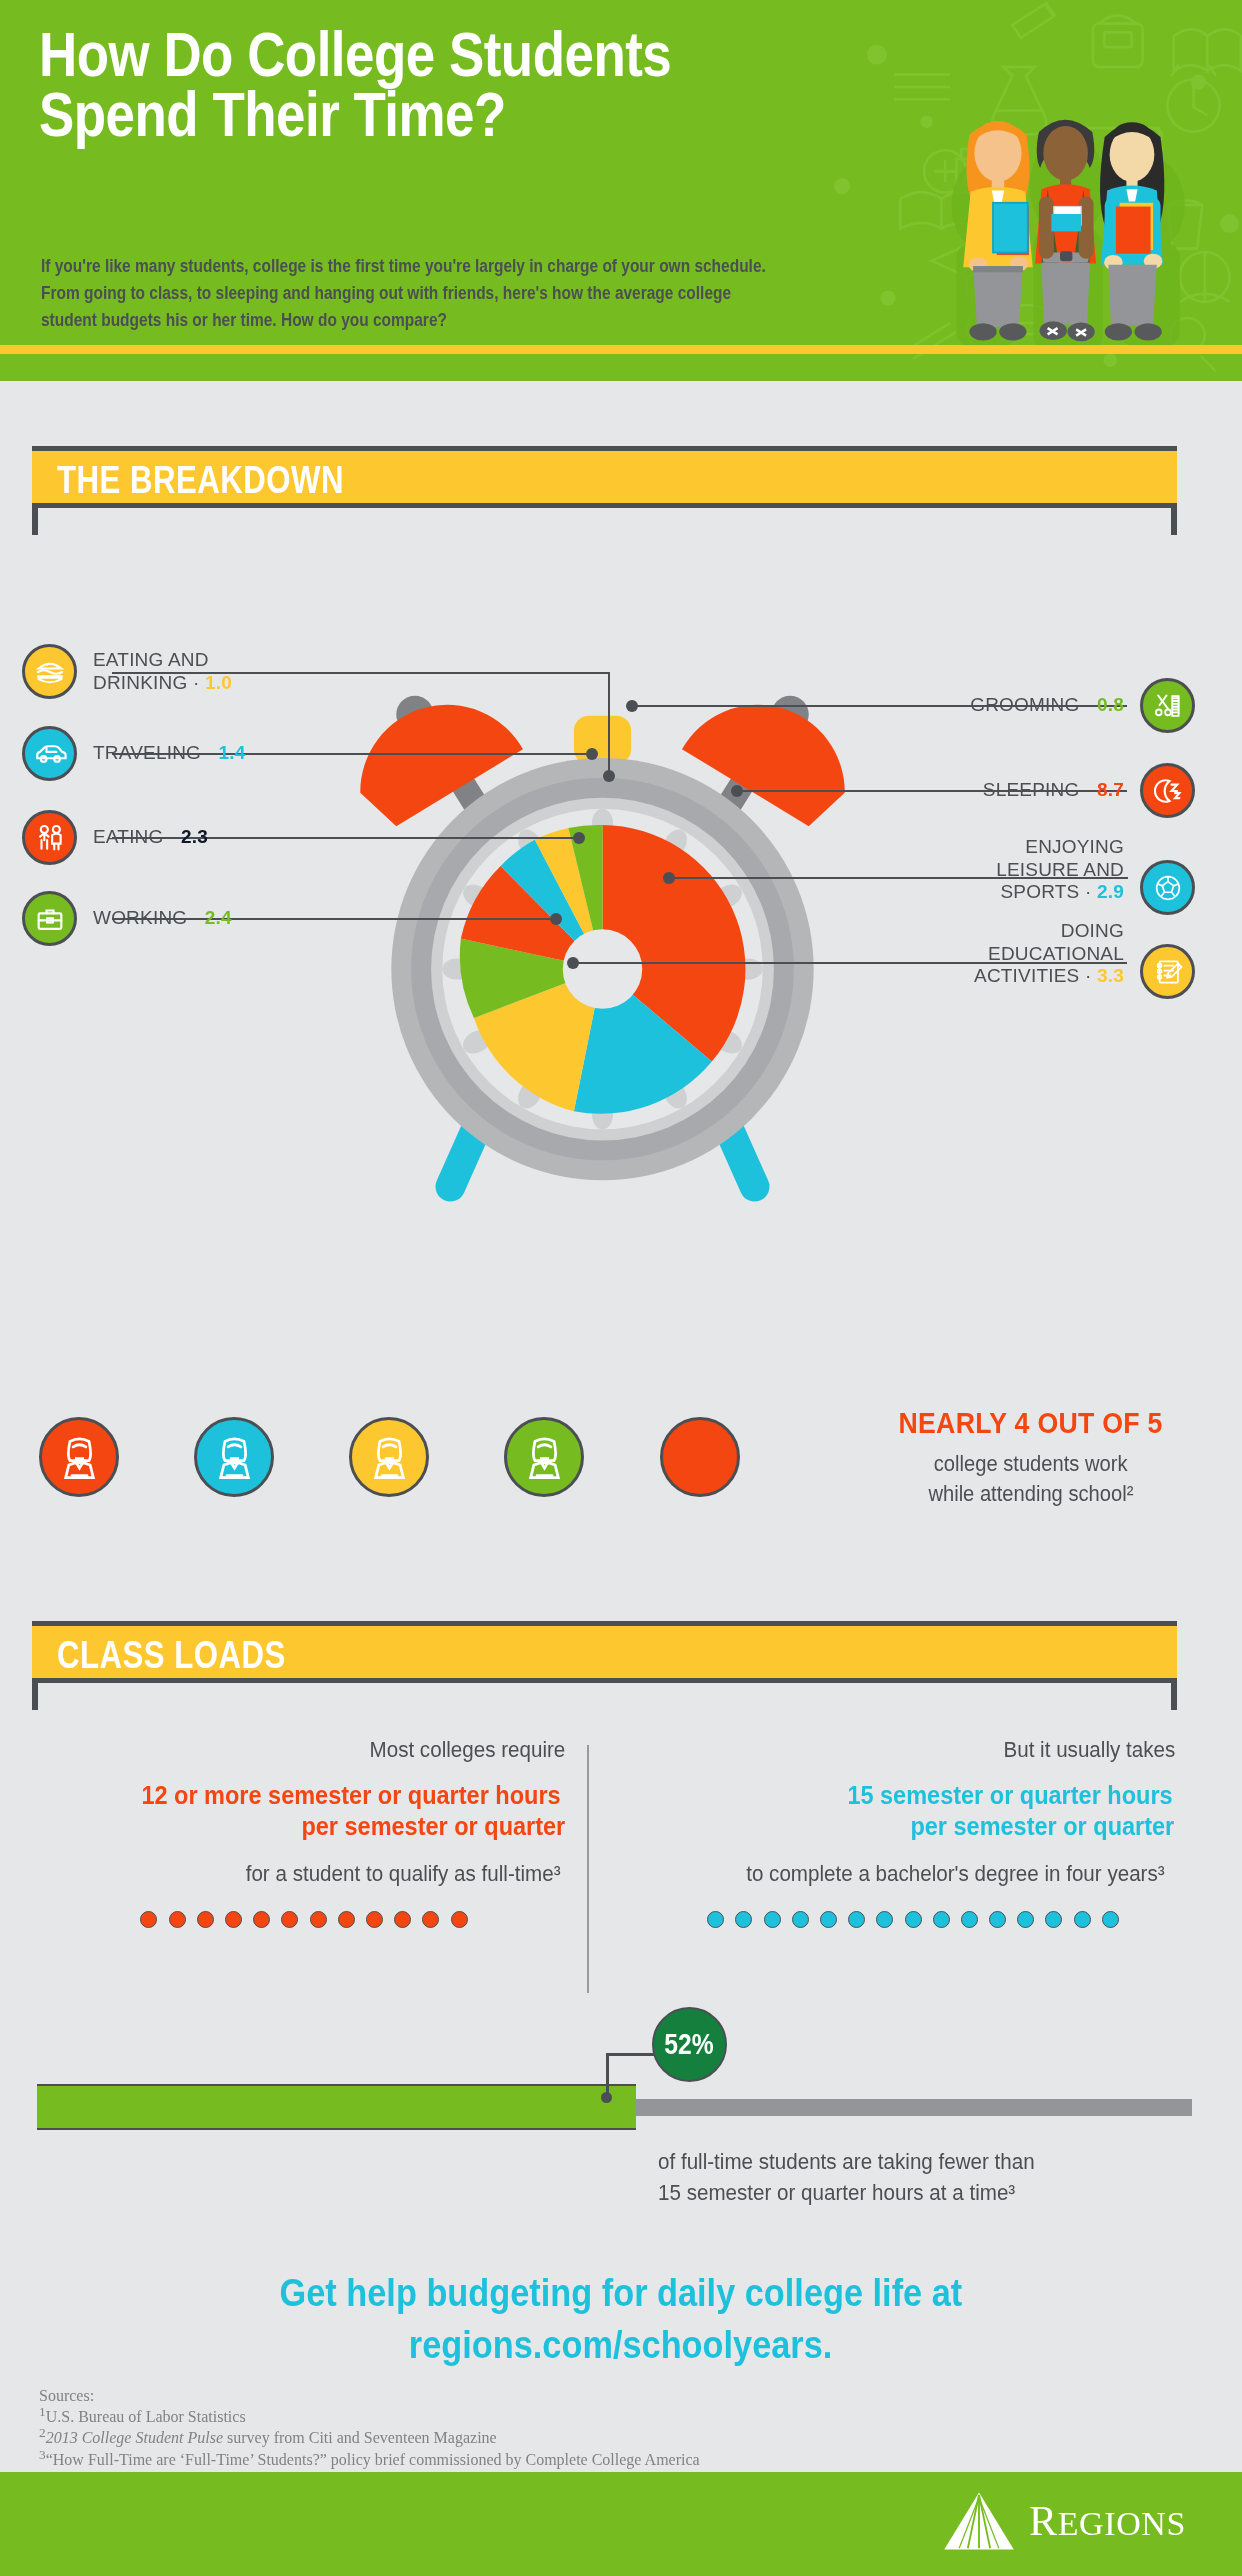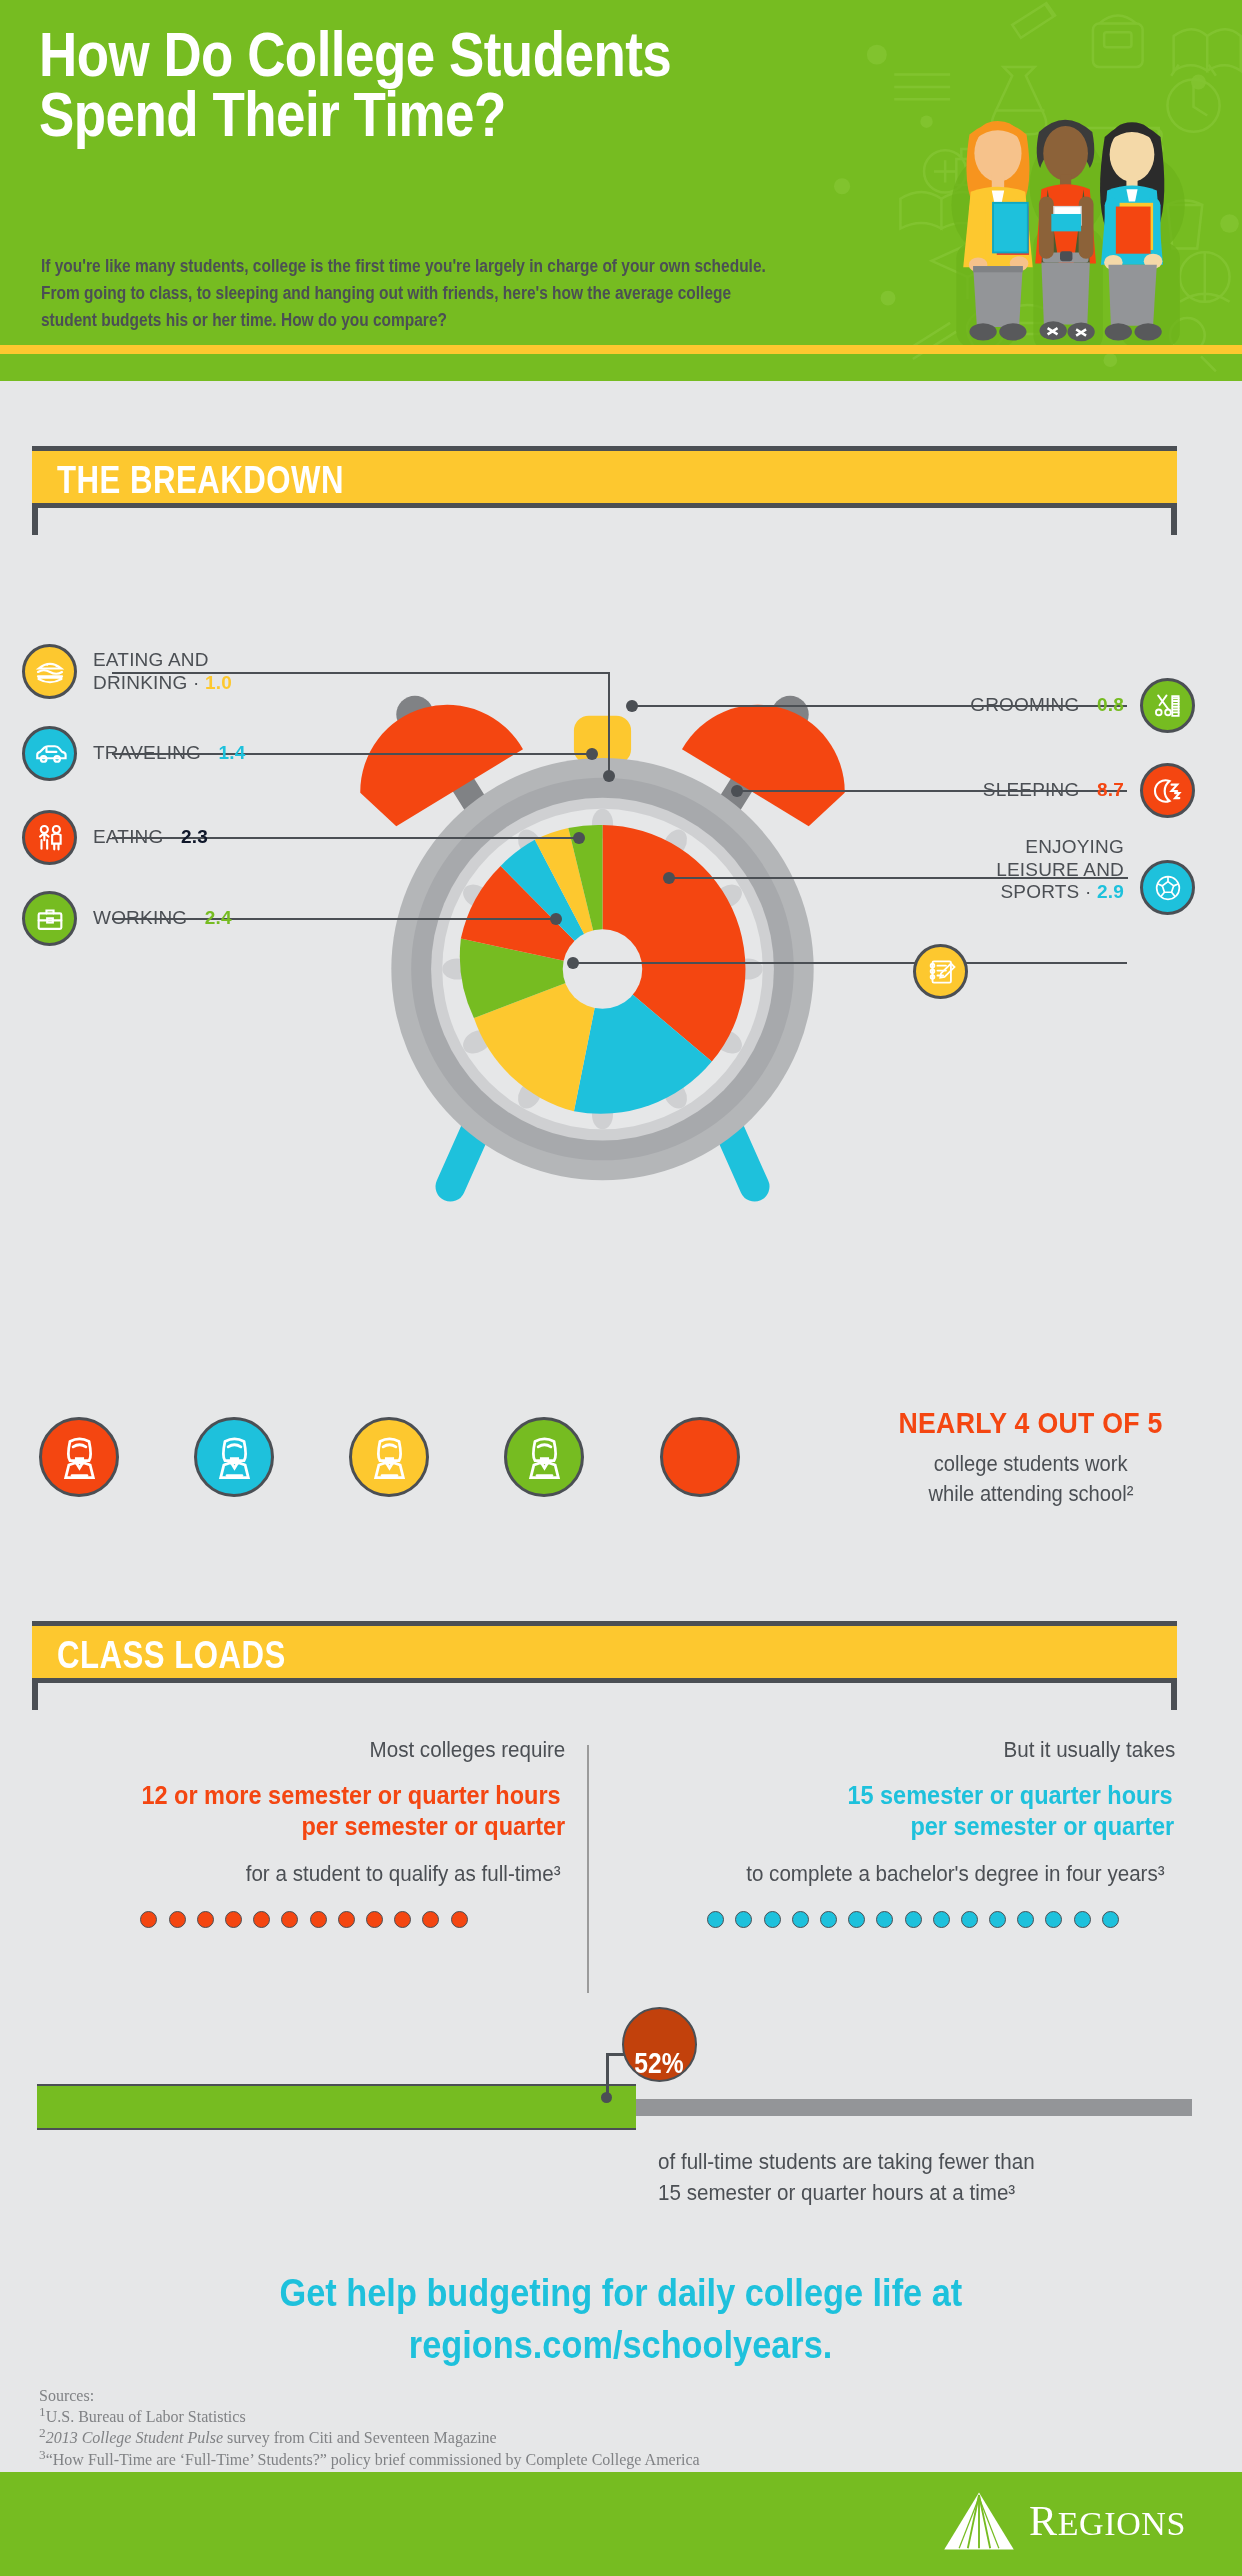--- a/index.html
+++ b/index.html
@@ -79,22 +79,22 @@
   .c-tail{font-size:22.4px;margin-top:18.6px;color:#4b4f54;
           font-family:"Liberation Sans","DejaVu Sans",sans-serif;transform:scaleX(.92);display:inline-block;}
   .dots{margin-top:23.6px;display:flex;justify-content:center;gap:11.2px;}
   .dots span{width:17px;height:17px;border-radius:50%;border:1.9px solid #4b4f54;display:block;}
 
   
   .barzone{position:absolute;left:0;top:2019px;width:1242px;height:205px;}
   .bar-track{position:absolute;left:37px;top:80px;width:1155px;height:17.4px;background:#939598;}
   .bar-fill{position:absolute;left:37px;top:65px;width:599px;height:46px;background:#76bc21;
             border-top:2.5px solid #4b4f54;border-bottom:2.5px solid #4b4f54;}
-  .pct-bubble{position:absolute;left:622px;top:-12.4px;width:75px;height:75px;border-radius:50%;
-              background:#c2410c;border:2.5px solid #4b4f54;display:flex;align-items:flex-end;justify-content:center;}
+  .pct-bubble{position:absolute;left:652px;top:-12.4px;width:75px;height:75px;border-radius:50%;
+              background:#15803d;border:2.5px solid #4b4f54;display:flex;align-items:center;justify-content:center;}
   .pct-bubble span{color:#fff;font-size:29px;font-weight:bold;
                    font-family:"Liberation Sans Narrow","Liberation Sans",sans-serif;transform:scaleX(.85);}
   .pct-stem-h{position:absolute;left:606px;top:34px;width:55px;height:2.5px;background:#4b4f54;}
   .pct-stem-v{position:absolute;left:606px;top:34px;width:2.5px;height:42px;background:#4b4f54;}
   .pct-stem-dot{position:absolute;left:601px;top:73px;width:11.2px;height:11.2px;border-radius:50%;background:#4b4f54;}
   .bar-caption{position:absolute;left:658px;top:127px;width:553px;font-size:22.4px;line-height:31px;color:#4b4f54;
                font-family:"Liberation Sans","DejaVu Sans",sans-serif;transform:scaleX(.92);transform-origin:left top;}
 
   
   .cta{position:absolute;left:0;top:2267px;width:1242px;text-align:center;color:#1ec1dc;
@@ -456,20 +456,29 @@
     <div class="bubble" style="background:#1ec1dc;margin-top:35px;">
       <svg width="34" height="34" viewBox="0 0 48 48" fill="none" stroke="#fff" stroke-width="2.4">
         <circle cx="24" cy="24" r="16"></circle>
         <path d="M24 15 l8 6 -3 9 h-10 l-3 -9z"></path>
         <path d="M24 15 v-7 M32 21 l7 -3 M29 30 l5 6 M19 30 l-5 6 M16 21 l-7 -3"></path>
       </svg>
     </div>
   </div>
 
   <div class="legend-item" style="left:913px;top:325px;">
+    <div style="margin-right:16px;text-align:right;width:211px;">
+      <div class="lg-text">
+        <span>DOING</span><br>
+        <span>EDUCATIONAL</span><br>
+        <span>ACTIVITIES</span>
+        <span>·</span>
+        <span class="lg-val" style="color:#fdc82f;">3.3</span>
+      </div>
+    </div>
     <div class="bubble" style="background:#fdc82f;margin-top:35px;">
       <svg width="34" height="34" viewBox="0 0 48 48" fill="none" stroke="#fff" stroke-width="2.6" stroke-linecap="round">
         <rect x="12" y="9" width="26" height="30" rx="2"></rect>
         <circle cx="12" cy="15" r="2.6"></circle>
           <circle cx="12" cy="23" r="2.6"></circle>
           <circle cx="12" cy="31" r="2.6"></circle>
         <path d="M19 15 h12 M19 22 h12 M19 29 h8"></path>
         <path d="M38 12 l5 5 -14 14 -6 1 1 -6z"></path>
       </svg>
     </div>

